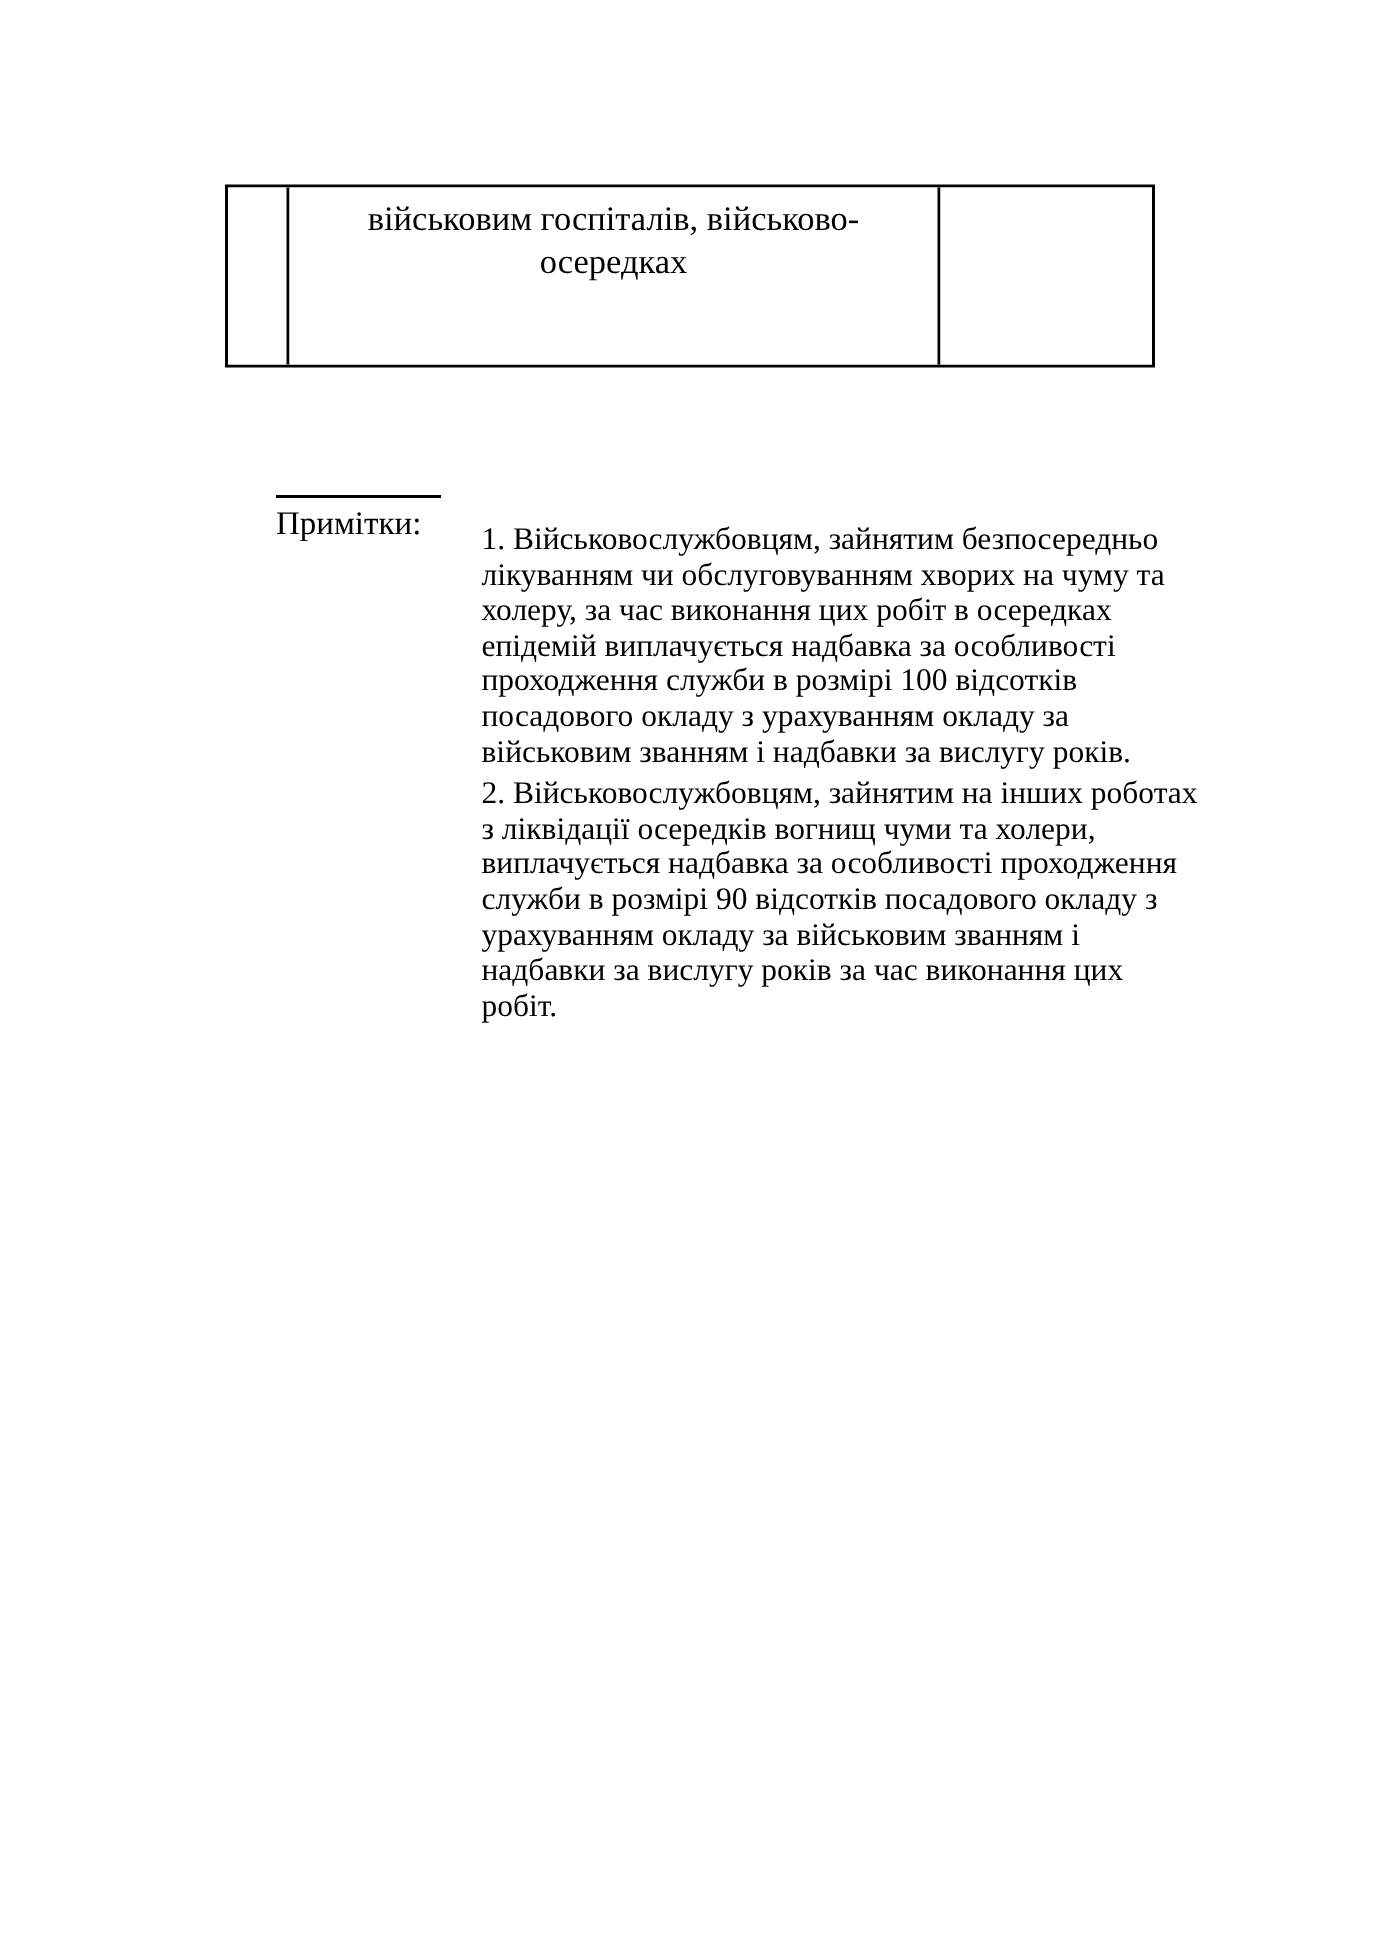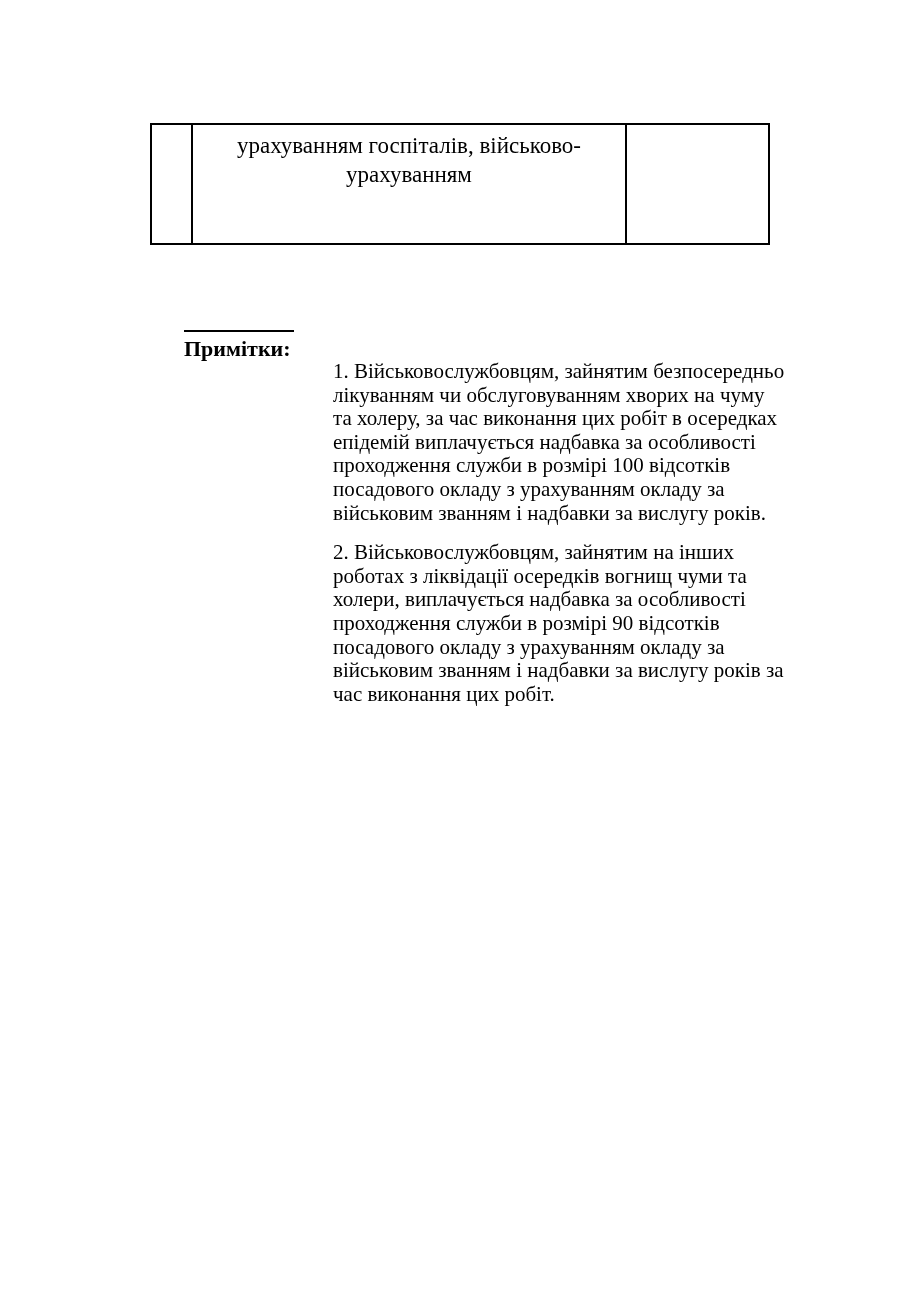--- a/index.html
+++ b/index.html
@@ -55,48 +55,48 @@
     top: 330px;
     width: 110px;
     height: 2px;
     background: #000000;
   }
   .notes-label {
     position: absolute;
     left: 184px;
     top: 337px;
     font-size: 22px;
-    font-weight: bold;
+    font-weight: normal;
     line-height: 24px;
     white-space: nowrap;
   }
   .notes-body {
     position: absolute;
     left: 317px;
     top: 344px;
     width: 486px;
     font-size: 21px;
     line-height: 23.6px;
     text-align: left;
   }
   .notes-body p {
-    margin: 16px;
+    margin: 4px;
     padding: 0;
   }
 </style>
 </head>
 <body>
 
 <div class="page">
 
   <div class="doc-table">
     <div class="cell divider"></div>
     <div class="cell divider cell-main">
-      <span class="cell-line">урахуванням госпіталів, військово-</span>
-      <span class="cell-line">урахуванням</span>
+      <span class="cell-line">військовим госпіталів, військово-</span>
+      <span class="cell-line">осередках</span>
     </div>
     <div class="cell"></div>
   </div>
 
   <div class="notes-rule"></div>
 
   <div class="notes-label">Примітки:</div>
 
   <div class="notes-body">
     <p>1. Військовослужбовцям, зайнятим безпосередньо лікуванням чи обслуговуванням хворих на чуму та холеру, за час виконання цих робіт в осередках епідемій виплачується надбавка за особливості проходження служби в розмірі 100 відсотків посадового окладу з урахуванням окладу за військовим званням і надбавки за вислугу років.</p>

